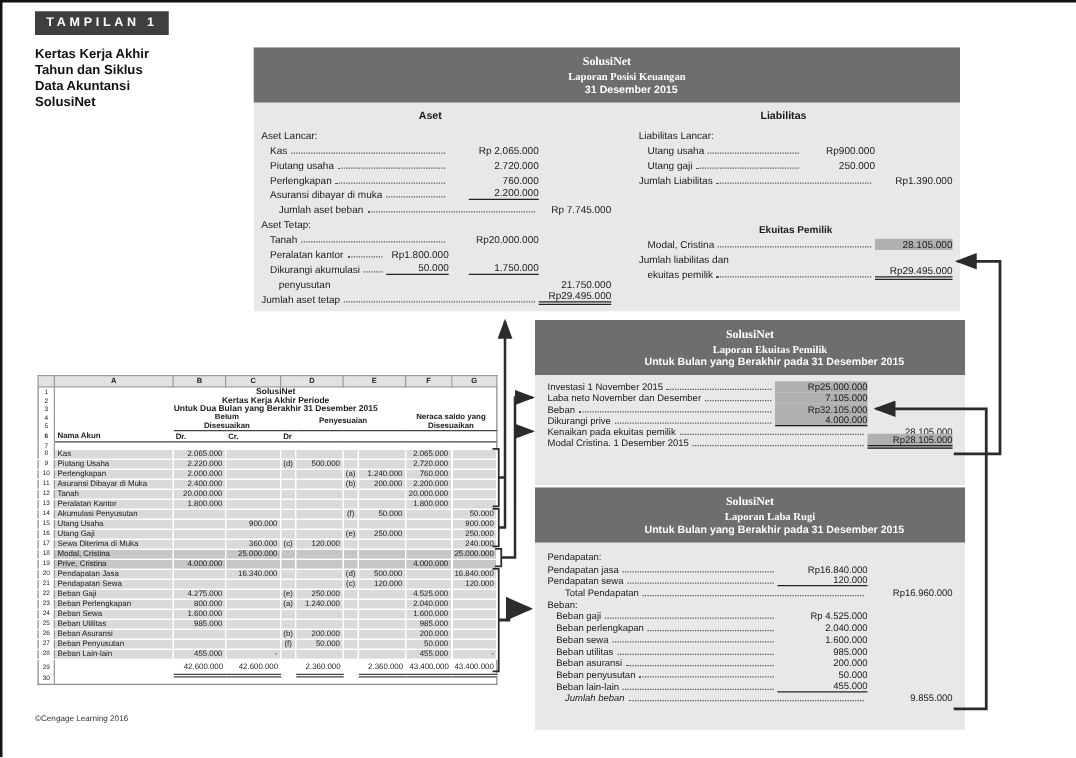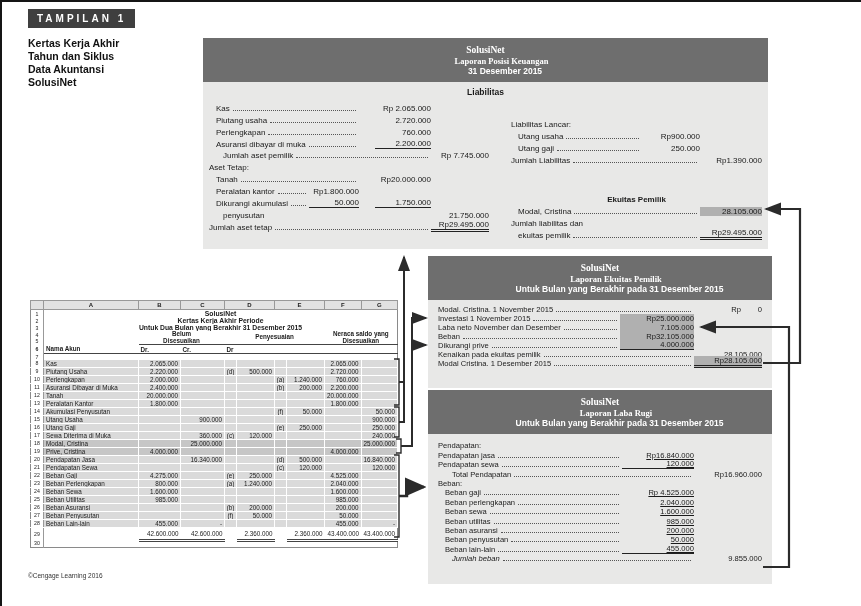--- a/index.html
+++ b/index.html
@@ -18,21 +18,21 @@
   .band{background:#6e6e6e;color:#fff;text-align:center;padding:7px 0 6px;}
   .band .t1{display:block;font-family:"Liberation Serif",serif;font-weight:bold;font-size:9.5px;line-height:11px;}
   .band .t2{display:block;font-family:"Liberation Serif",serif;font-weight:bold;font-size:8.5px;line-height:10px;padding-left:32px;}
   .band .t3{display:block;font-weight:bold;font-size:8.5px;line-height:10px;padding-left:39px;}
 
   #bs{left:203px;top:38px;width:565px;height:211px;}
   .bs-heads{display:flex;margin-top:5px;height:14px;font-weight:bold;font-size:8.5px;}
   .bs-heads .h{flex:1;text-align:center;}
   .bs-cols{display:flex;}
   #bs-left{box-sizing:border-box;width:292px;padding:0 6px 0 6px;}
-  #bs-right{box-sizing:border-box;width:273px;padding:0 6px 0 16px;margin-top:16px;}
+  #bs-right{box-sizing:border-box;width:273px;padding:0 6px 0 16px;}
 
   .srow{display:flex;align-items:flex-end;}
   #bs .srow{height:11.9px;font-size:8px;}
   .lbl{white-space:nowrap;}
   .b{font-weight:bold;}
   .ctr{flex:1;text-align:center;}
   .dots{flex:1;min-width:3px;border-bottom:1px dotted #555;margin:0 3px 2px 3px;}
   .fill{flex:1;}
   .cc{white-space:pre;text-align:right;box-sizing:border-box;}
   .ul{border-bottom:1px solid #222;}
@@ -41,21 +41,21 @@
 
   #bs-left .c0{width:50px;} #bs-left .c1{width:56px;margin-left:16px;} #bs-left .c2{width:58px;}  #bs-right .c1{width:58px;} #bs-right .c2{width:62px;}
 
   #eq{left:428px;top:256px;width:344px;height:132px;}
   #inc{left:428px;top:390px;width:344px;height:194px;}
   .eqrows{padding:5px 10px 0 10px;}
   #eq .srow{height:9px;font-size:7.6px;}
   .incrows{padding:7px 10px 0 10px;}
   #inc .srow{height:9.4px;font-size:7.6px;}
   #eq .c1{width:74px;} #eq .c2{width:68px;}
-  #inc .c1{width:72px;text-decoration:underline;} #inc .c2{width:68px;}
+  #inc .c1{width:72px;} #inc .c2{width:68px;}
 
   
   #ws{position:absolute;left:30px;top:300px;}
   #ws table{border-collapse:collapse;border:1px solid #8a8a8a;background:#fff;
             font-size:6.3px;line-height:7px;table-layout:fixed;}
   #ws td{padding:0 2px;height:7px;overflow:hidden;white-space:nowrap;}
   #ws td.rn{background:#fff;font-size:5.2px;line-height:6px;color:#222;text-align:center;
             border-right:1px solid #999;padding:0 1px;white-space:pre-line;}
   #ws tr.dr td{background:#dadada;border-right:1px solid #fff;border-bottom:1px solid #fff;}
   #ws tr.dr td.rn{background:#fff;border-right:1px solid #999;}
@@ -93,25 +93,30 @@
     <div>SolusiNet</div>
   </div>
 
   <div id="bs" class="panel">
     <div class="band">
       <span class="t1">SolusiNet</span>
       <span class="t2">Laporan Posisi Keuangan</span>
       <span class="t3">31 Desember 2015</span>
     </div>
     <div class="bs-heads">
+      <span class="h">Aset</span>
       <span class="h">Liabilitas</span>
     </div>
     <div class="bs-cols">
       <div id="bs-left">
           <div class="srow">
+            <span class="lbl">Aset Lancar:</span>
+            <span class="fill"></span>
+          </div>
+          <div class="srow">
             <span class="lbl" style="margin-left: 7px;">Kas</span>
             <span class="dots"></span>
             <span class="cc c1">Rp 2.065.000</span>
             <span class="cc c2"></span>
           </div>
           <div class="srow">
             <span class="lbl" style="margin-left: 7px;">Piutang usaha</span>
             <span class="dots"></span>
             <span class="cc c1">2.720.000</span>
             <span class="cc c2"></span>
@@ -122,21 +127,21 @@
             <span class="cc c1">760.000</span>
             <span class="cc c2"></span>
           </div>
           <div class="srow">
             <span class="lbl" style="margin-left: 7px;">Asuransi dibayar di muka</span>
             <span class="dots"></span>
             <span class="cc c1 ul">2.200.000</span>
             <span class="cc c2"></span>
           </div>
           <div class="srow">
-            <span class="lbl" style="margin-left: 14px;">Jumlah aset pemilik</span>
+            <span class="lbl" style="margin-left: 14px;">Jumlah aset beban</span>
             <span class="dots"></span>
             <span class="cc c2">Rp 7.745.000</span>
           </div>
           <div class="srow">
             <span class="lbl">Aset Tetap:</span>
             <span class="fill"></span>
           </div>
           <div class="srow">
             <span class="lbl" style="margin-left: 7px;">Tanah</span>
             <span class="dots"></span>
@@ -212,25 +217,20 @@
     </div>
   </div>
 
   <div id="eq" class="panel">
     <div class="band">
       <span class="t1">SolusiNet</span>
       <span class="t2">Laporan Ekuitas Pemilik</span>
       <span class="t3">Untuk Bulan yang Berakhir pada 31 Desember 2015</span>
     </div>
     <div class="eqrows">
-        <div class="srow">
-          <span class="lbl">Modal. Cristina. 1 November 2015</span>
-          <span class="dots"></span>
-          <span class="cc c2">Rp        0</span>
-        </div>
         <div class="srow">
           <span class="lbl">Investasi 1 November 2015</span>
           <span class="dots"></span>
           <span class="cc c1 hl">Rp25.000.000</span>
           <span class="cc c2"></span>
         </div>
         <div class="srow">
           <span class="lbl">Laba neto November dan Desember</span>
           <span class="dots"></span>
           <span class="cc c1 hl">7.105.000</span>

